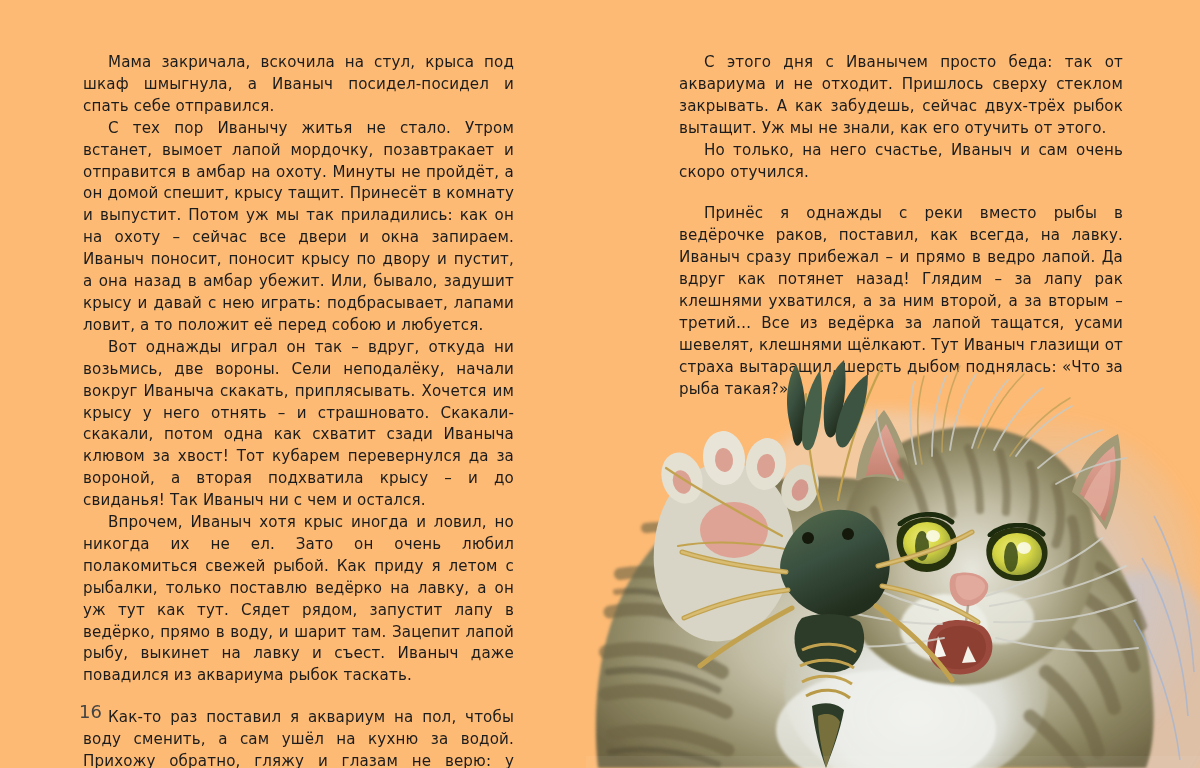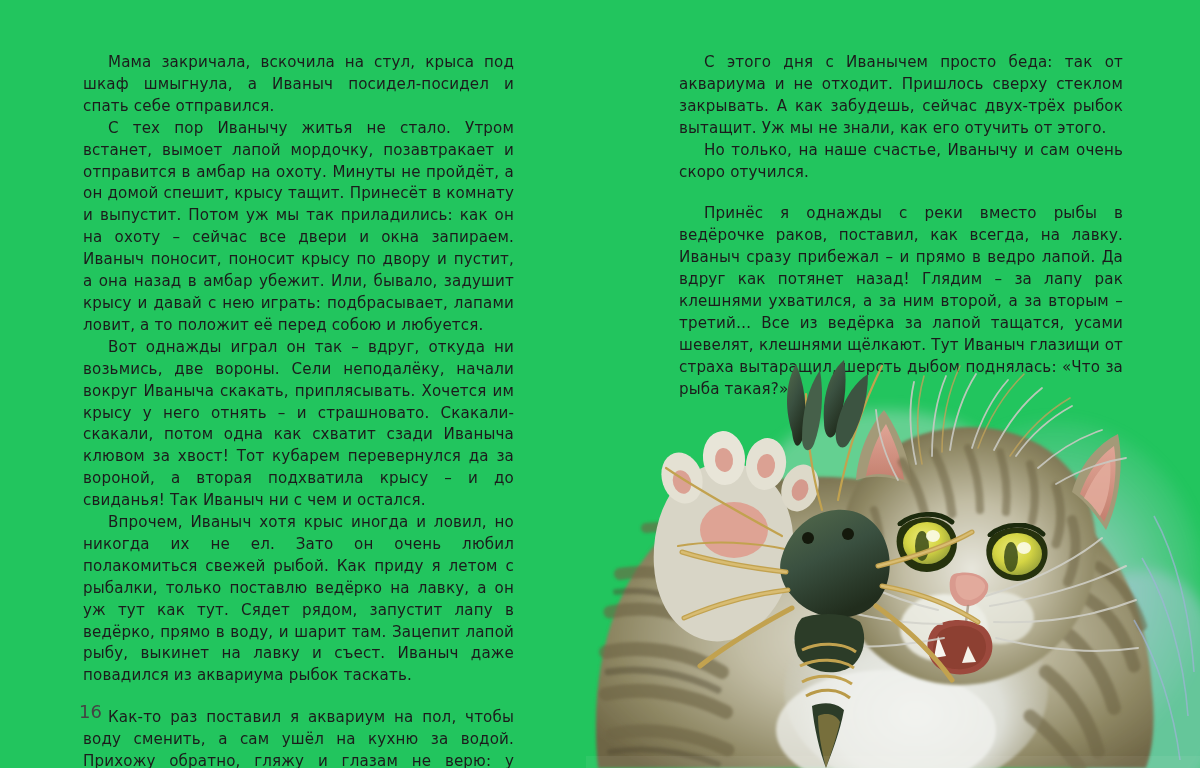--- a/index.html
+++ b/index.html
@@ -10,21 +10,21 @@
   body {
     width: 1200px;
     height: 768px;
     overflow: hidden;
     font-family: "DejaVu Sans", sans-serif;
     position: relative;
   }
   .page {
     position: absolute;
     inset: 0;
-    background: #22c55e;
+    background: #fdba74;
   }
   .column {
     position: absolute;
     top: 52px;
     font-size: 15.1px;
     line-height: 21.9px;
     color: #1c1c1c;
     text-align: justify;
     text-justify: inter-word;
     letter-spacing: 0.01em;
@@ -73,21 +73,21 @@
   <div class="column col-left">
     <p class="para">Мама закричала, вскочила на стул, крыса под шкаф шмыгнула, а Иваныч посидел-посидел и спать себе отправился.</p>
     <p class="para">С тех пор Иванычу житья не стало. Утром встанет, вымоет лапой мордочку, позавтракает и отправится в амбар на охоту. Минуты не пройдёт, а он домой спешит, крысу тащит. Принесёт в комнату и выпустит. Потом уж мы так приладились: как он на охоту – сейчас все двери и окна запираем. Иваныч поносит, поносит крысу по двору и пустит, а она назад в амбар убежит. Или, бывало, задушит крысу и давай с нею играть: подбрасывает, лапами ловит, а то положит её перед собою и любуется.</p>
     <p class="para">Вот однажды играл он так – вдруг, откуда ни возьмись, две вороны. Сели неподалёку, начали вокруг Иваныча скакать, приплясывать. Хочется им крысу у него отнять – и страшновато. Скакали-скакали, потом одна как схватит сзади Иваныча клювом за хвост! Тот кубарем перевернулся да за вороной, а вторая подхватила крысу – и до свиданья! Так Иваныч ни с чем и остался.</p>
     <p class="para">Впрочем, Иваныч хотя крыс иногда и ловил, но никогда их не ел. Зато он очень любил полакомиться свежей рыбой. Как приду я летом с рыбалки, только поставлю ведёрко на лавку, а он уж тут как тут. Сядет рядом, запустит лапу в ведёрко, прямо в воду, и шарит там. Зацепит лапой рыбу, выкинет на лавку и съест. Иваныч даже повадился из аквариума рыбок таскать.</p>
     <p class="para">Как-то раз поставил я аквариум на пол, чтобы воду сменить, а сам ушёл на кухню за водой. Прихожу обратно, гляжу и глазам не верю: у аквариума Иваныч – на задние лапы привстал, а переднюю в воду запустил и рыбу, как из ведёрка, вылавливает. Трёх рыбок я потом недосчитался.</p>
   </div>
 
   <div class="column col-right">
     <p class="para">С этого дня с Иванычем просто беда: так от аквариума и не отходит. Пришлось сверху стеклом закрывать. А как забудешь, сейчас двух-трёх рыбок вытащит. Уж мы не знали, как его отучить от этого.</p>
-    <p class="para">Но только, на наше счастье, Иванычу и сам очень скоро отучился.</p>
+    <p class="para">Но только, на него счастье, Иваныч и сам очень скоро отучился.</p>
     <p class="para">Принёс я однажды с реки вместо рыбы в ведёрочке раков, поставил, как всегда, на лавку. Иваныч сразу прибежал – и прямо в ведро лапой. Да вдруг как потянет назад! Глядим – за лапу рак клешнями ухватился, а за ним второй, а за вторым – третий… Все из ведёрка за лапой тащатся, усами шевелят, клешнями щёлкают. Тут Иваныч глазищи от страха вытаращил, шерсть дыбом поднялась: «Что за рыба такая?»</p>
   </div>
 
   <div class="page-number">16</div>
 
   <div class="illustration">
     <svg width="614" height="408" viewBox="0 0 614 408" xmlns="http://www.w3.org/2000/svg">
       <defs>
         <radialGradient id="furGrad" cx="52%" cy="55%" r="62%">
           <stop offset="0%" stop-color="#e7e6dc"></stop>

